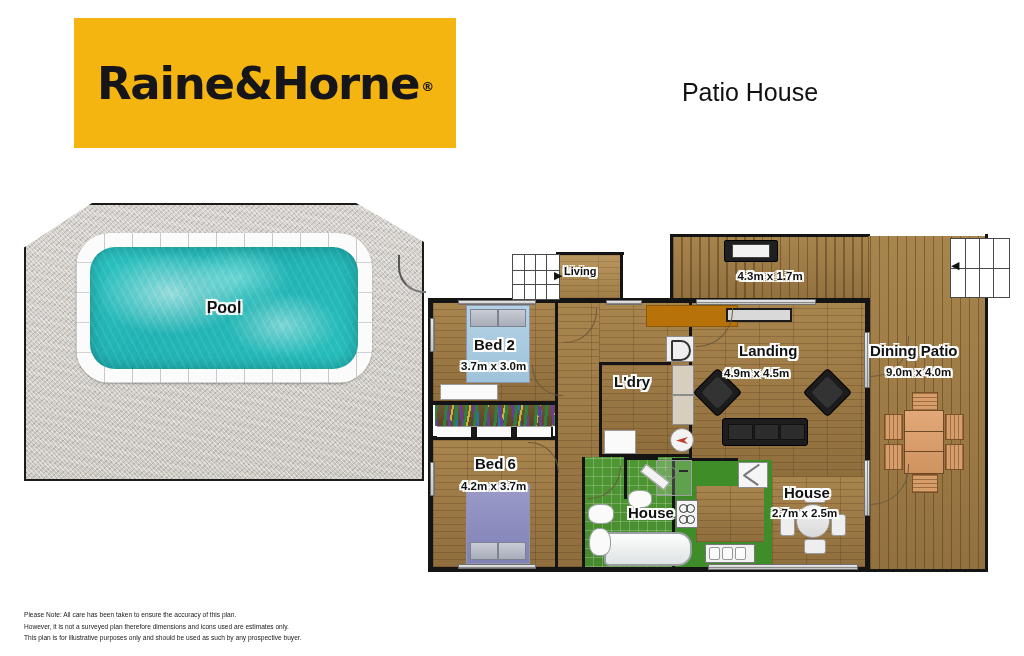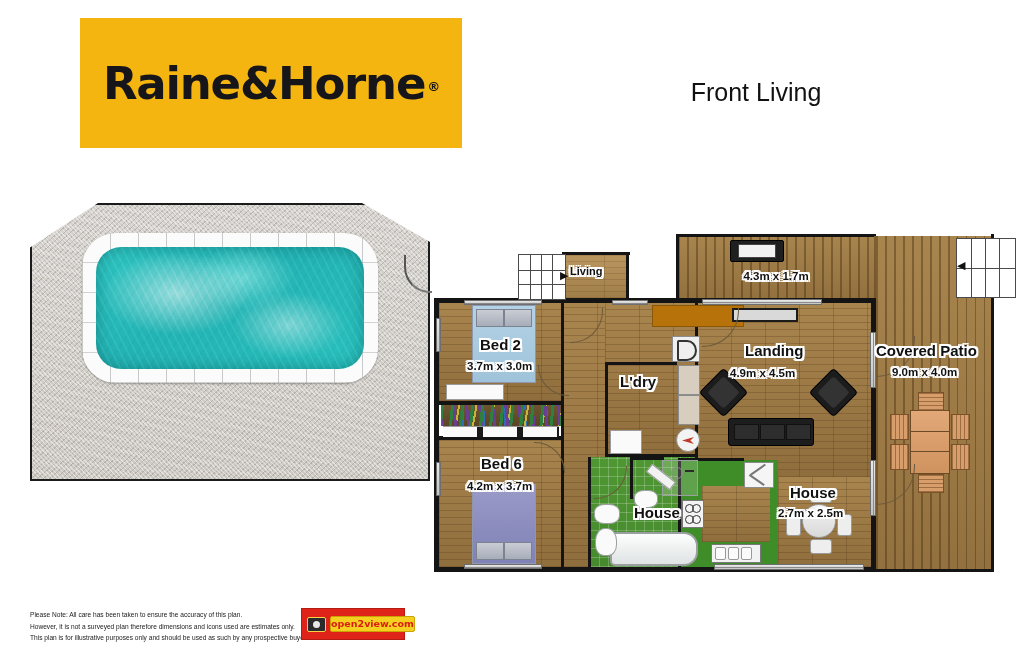--- a/index.html
+++ b/index.html
@@ -3,21 +3,21 @@
 <meta charset="utf-8">
 <title>Front House Floor Plan</title>
 <style>
   html,body{margin:0;padding:0;}
   body{
     width:1024px;height:656px;
     background:#ffffff;
     font-family:"Liberation Sans", sans-serif;
     position:relative;overflow:hidden;
   }
-  .stage{position:absolute;left:16px;top:0;width:824px;height:656px;}
+  .stage{position:absolute;left:10px;top:0;width:824px;height:656px;}
 
   
   #brand-logo{
     position:absolute;left:64px;top:18px;width:382px;height:130px;
     background:#F5B511;display:flex;align-items:center;justify-content:center;
   }
   #brand-logo .wordmark{
     font-family:"DejaVu Sans", sans-serif;
     font-weight:bold;font-size:45px;color:#16161a;letter-spacing:-1.2px;
     position:relative;
@@ -206,27 +206,28 @@
 <body>
 
 <div class="stage">
 
   <div id="brand-logo">
     <span class="wordmark">
       <span>Raine&amp;Horne</span><span class="regmark">®</span>
     </span>
   </div>
 
-  <div id="plan-title">Front Living</div>
+  <div id="plan-title">Patio House</div>
 
   <div id="pool-area">
     <div class="pool-deck"></div>
     <div class="pool-coping"></div>
     <div class="pool-water"></div>
     <div class="pool-gate"></div>
+    <div id="pool-label" class="rm-label rm-name" style="position:absolute;">Pool</div>
   </div>
 
   <div id="house">
 
     <div class="deck" style="position:absolute;left:244px;top:4px;width:196px;height:62px;"></div>
     <div class="wall" style="left:242px;top:2px;width:200px;height:3px;"></div>
     <div class="wall" style="left:242px;top:2px;width:3px;height:64px;"></div>
     <div class="bbq" style="left:296px;top:8px;width:52px;height:20px;"></div>
     <div class="rm-label rm-dim" style="left:268px;top:38px;width:148px;text-align:center;">4.3m x 1.7m</div>
 
@@ -365,21 +366,21 @@
       <div class="dch" style="left:24px;top:0;width:20px;height:13px;"></div>
       <div class="dch" style="left:24px;bottom:0;width:20px;height:13px;"></div>
       <div class="dch" style="left:0;top:26px;width:13px;height:20px;"></div>
       <div class="dch" style="right:0;top:26px;width:13px;height:20px;"></div>
     </div>
     <div class="window h" style="left:280px;top:332px;width:150px;height:6px;"></div>
 
     <div class="deck" style="position:absolute;left:442px;top:4px;width:118px;height:336px;"></div>
     <div class="wall" style="left:557px;top:2px;width:3px;height:338px;"></div>
     <div class="wall" style="left:440px;top:337px;width:120px;height:3px;"></div>
-    <div class="rm-label rm-name" style="left:442px;top:110px;">Covered Patio</div>
+    <div class="rm-label rm-name" style="left:442px;top:110px;">Dining Patio</div>
     <div class="rm-label rm-dim" style="left:458px;top:134px;">9.0m x 4.0m</div>
     <div class="patio-table" style="left:476px;top:178px;width:38px;height:62px;"></div>
     <div class="patio-chair" style="left:484px;top:160px;width:24px;height:17px;"></div>
     <div class="patio-chair" style="left:484px;top:242px;width:24px;height:17px;"></div>
     <div class="patio-chair rot" style="left:456px;top:182px;width:17px;height:24px;"></div>
     <div class="patio-chair rot" style="left:456px;top:212px;width:17px;height:24px;"></div>
     <div class="patio-chair rot" style="left:517px;top:182px;width:17px;height:24px;"></div>
     <div class="patio-chair rot" style="left:517px;top:212px;width:17px;height:24px;"></div>
     <div class="window v" style="left:436px;top:100px;width:6px;height:56px;"></div>
     <div class="window v" style="left:436px;top:228px;width:6px;height:56px;"></div>
@@ -387,18 +388,14 @@
     <div class="door-swing" style="left:442px;top:232px;width:38px;height:40px;border-radius:0 0 38px 0;border-top:none;border-left:none;"></div>
 
   </div>
 
   <div id="footer-note">
     <div>Please Note: All care has been taken to ensure the accuracy of this plan.</div>
     <div>However, it is not a surveyed plan therefore dimensions and icons used are estimates only.</div>
     <div>This plan is for illustrative purposes only and should be used as such by any prospective buyer.</div>
   </div>
 
-  <div id="o2v-logo">
-    <div id="o2v-cam"></div>
-    <div id="o2v-pill">open2view.com</div>
-  </div>
 
 </div>
 
 </body></html>

